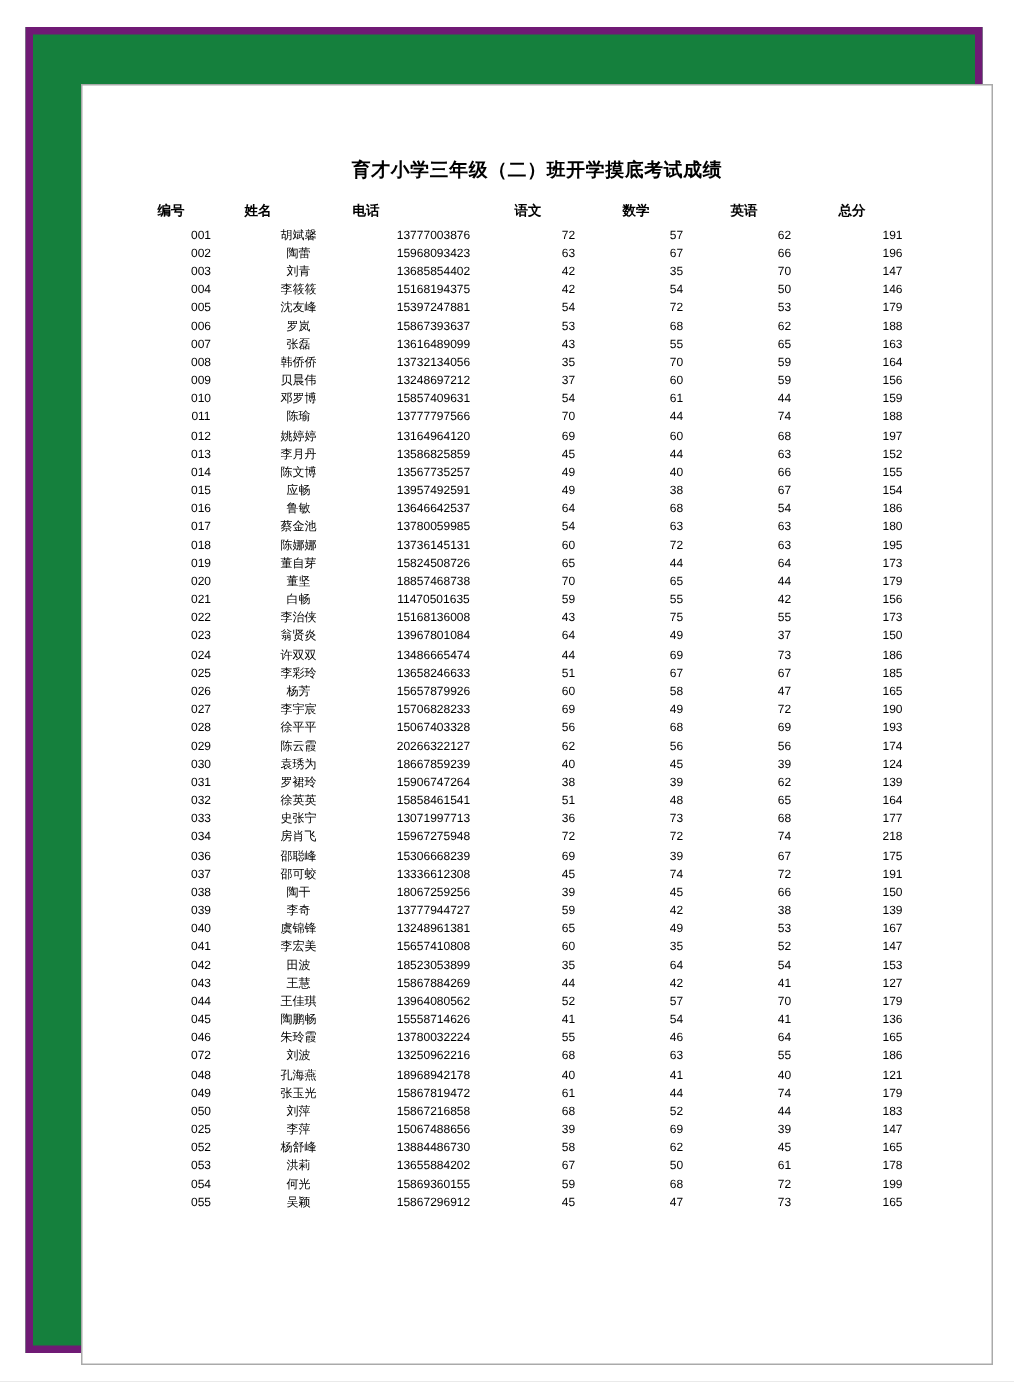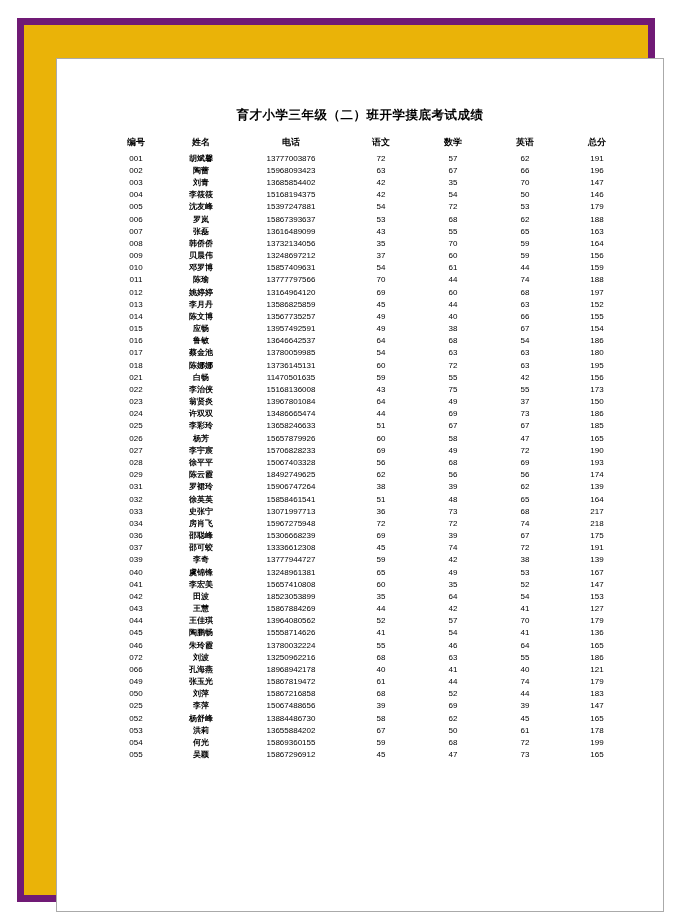--- a/index.html
+++ b/index.html
@@ -20,22 +20,22 @@
     width: 676px;
     height: 921px;
     background: #ffffff;
   }
   .page-border {
     position: absolute;
     left: 17px;
     top: 18px;
     width: 638px;
     height: 884px;
-    border: 7px solid #701a75;
-    background: #eab308;
+    border: 5px solid #701a75;
+    background: #15803d;
     box-sizing: border-box;
   }
   .page-inner {
     position: absolute;
     left: 32px;
     top: 33px;
     width: 608px;
     height: 854px;
     border: 1px solid #aaaaaa;
     background: #ffffff;
@@ -55,40 +55,40 @@
     margin-top: 12px;
     margin-left: 50px;
     width: 500px;
     table-layout: fixed;
   }
   table.grades th {
     font-size: 9px;
     font-weight: bold;
     color: #000000;
     padding: 0 0 4px 0;
-    text-align: center;
+    text-align: left;
     white-space: nowrap;
   }
   table.grades td {
     font-size: 8px;
     color: #000000;
     padding: 0.7px 0;
     text-align: center;
     white-space: nowrap;
     line-height: 10.8px;
   }
   col.c-id    { width: 58px; }
   col.c-name  { width: 72px; }
   col.c-phone { width: 108px; }
   col.c-yuwen { width: 72px; }
   col.c-shuxue{ width: 72px; }
   col.c-yingyu{ width: 72px; }
   col.c-total { width: 72px; }
 
-  td.name-cell { font-weight: bold; }
+  td.name-cell { font-weight: normal; }
 </style>
 </head>
 <body>
 
 <div class="page-outer">
   <div class="page-border">
     <div class="page-inner">
 
       <div class="doc-title">育才小学三年级（二）班开学摸底考试成绩</div>
 
@@ -270,20 +270,38 @@
             <tr>
               <td>018</td>
               <td class="name-cell">陈娜娜</td>
               <td>13736145131</td>
               <td>60</td>
               <td>72</td>
               <td>63</td>
               <td>195</td>
             </tr>
             <tr>
+              <td>019</td>
+              <td class="name-cell">董自芽</td>
+              <td>15824508726</td>
+              <td>65</td>
+              <td>44</td>
+              <td>64</td>
+              <td>173</td>
+            </tr>
+            <tr>
+              <td>020</td>
+              <td class="name-cell">董坚</td>
+              <td>18857468738</td>
+              <td>70</td>
+              <td>65</td>
+              <td>44</td>
+              <td>179</td>
+            </tr>
+            <tr>
               <td>021</td>
               <td class="name-cell">白畅</td>
               <td>11470501635</td>
               <td>59</td>
               <td>55</td>
               <td>42</td>
               <td>156</td>
             </tr>
             <tr>
               <td>022</td>
@@ -344,25 +362,34 @@
               <td class="name-cell">徐平平</td>
               <td>15067403328</td>
               <td>56</td>
               <td>68</td>
               <td>69</td>
               <td>193</td>
             </tr>
             <tr>
               <td>029</td>
               <td class="name-cell">陈云霞</td>
-              <td>18492749625</td>
+              <td>20266322127</td>
               <td>62</td>
               <td>56</td>
               <td>56</td>
               <td>174</td>
+            </tr>
+            <tr>
+              <td>030</td>
+              <td class="name-cell">袁琇为</td>
+              <td>18667859239</td>
+              <td>40</td>
+              <td>45</td>
+              <td>39</td>
+              <td>124</td>
             </tr>
             <tr>
               <td>031</td>
               <td class="name-cell">罗裙玲</td>
               <td>15906747264</td>
               <td>38</td>
               <td>39</td>
               <td>62</td>
               <td>139</td>
             </tr>
@@ -375,21 +402,21 @@
               <td>65</td>
               <td>164</td>
             </tr>
             <tr>
               <td>033</td>
               <td class="name-cell">史张宁</td>
               <td>13071997713</td>
               <td>36</td>
               <td>73</td>
               <td>68</td>
-              <td>217</td>
+              <td>177</td>
             </tr>
             <tr>
               <td>034</td>
               <td class="name-cell">房肖飞</td>
               <td>15967275948</td>
               <td>72</td>
               <td>72</td>
               <td>74</td>
               <td>218</td>
             </tr>
@@ -405,20 +432,29 @@
             <tr>
               <td>037</td>
               <td class="name-cell">邵可蛟</td>
               <td>13336612308</td>
               <td>45</td>
               <td>74</td>
               <td>72</td>
               <td>191</td>
             </tr>
             <tr>
+              <td>038</td>
+              <td class="name-cell">陶干</td>
+              <td>18067259256</td>
+              <td>39</td>
+              <td>45</td>
+              <td>66</td>
+              <td>150</td>
+            </tr>
+            <tr>
               <td>039</td>
               <td class="name-cell">李奇</td>
               <td>13777944727</td>
               <td>59</td>
               <td>42</td>
               <td>38</td>
               <td>139</td>
             </tr>
             <tr>
               <td>040</td>
@@ -486,21 +522,21 @@
             <tr>
               <td>072</td>
               <td class="name-cell">刘波</td>
               <td>13250962216</td>
               <td>68</td>
               <td>63</td>
               <td>55</td>
               <td>186</td>
             </tr>
             <tr>
-              <td>066</td>
+              <td>048</td>
               <td class="name-cell">孔海燕</td>
               <td>18968942178</td>
               <td>40</td>
               <td>41</td>
               <td>40</td>
               <td>121</td>
             </tr>
             <tr>
               <td>049</td>
               <td class="name-cell">张玉光</td>

